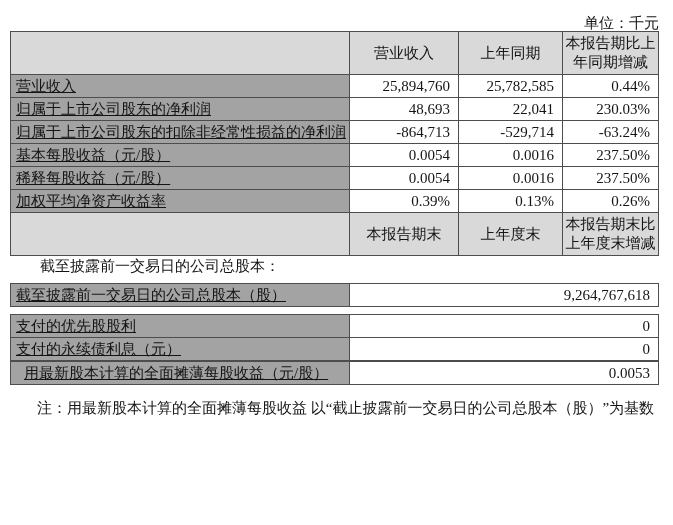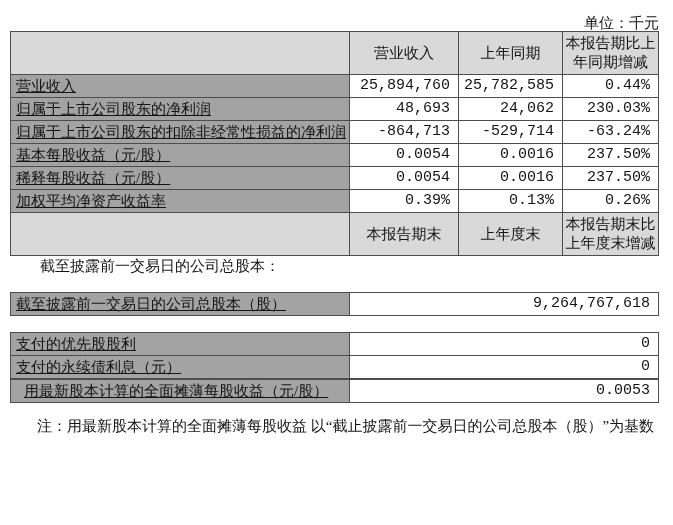--- a/index.html
+++ b/index.html
@@ -46,28 +46,27 @@
     padding: 1px 3px 1px 5px;
     line-height: 20px;
     white-space: nowrap;
     text-decoration: underline;
   }
   .num {
     background: #ffffff;
     text-align: right;
     padding: 1px 8px 1px 2px;
     line-height: 20px;
-    font-family: Liberation Mono, monospace;
   }
   .section-intro {
     margin: 0 0 0 40px;
     line-height: 20px;
     height: 20px;
   }
-  .two-col { margin-top: 16px; }
+  .two-col { margin-top: 7px; }
   .two-col .datarow { height: 23px; }
   .thick-top td { border-top-width: 2px; padding-left: 13px; }
   .note-line1 {
     margin: 13px 10px 0 10px;
     text-indent: 27px;
     line-height: 20px;
     white-space: nowrap;
   }
 </style>
 </head>
@@ -93,21 +92,21 @@
       </tr>
       <tr class="datarow">
         <td class="rowlabel">营业收入</td>
         <td class="num">25,894,760</td>
         <td class="num">25,782,585</td>
         <td class="num">0.44%</td>
       </tr>
       <tr class="datarow">
         <td class="rowlabel">归属于上市公司股东的净利润</td>
         <td class="num">48,693</td>
-        <td class="num">24,062</td>
+        <td class="num">22,041</td>
         <td class="num">230.03%</td>
       </tr>
       <tr class="datarow">
         <td class="rowlabel">归属于上市公司股东的扣除非经常性损益的净利润</td>
         <td class="num">-864,713</td>
         <td class="num">-529,714</td>
         <td class="num">-63.24%</td>
       </tr>
       <tr class="datarow">
         <td class="rowlabel">基本每股收益（元/股）</td>

